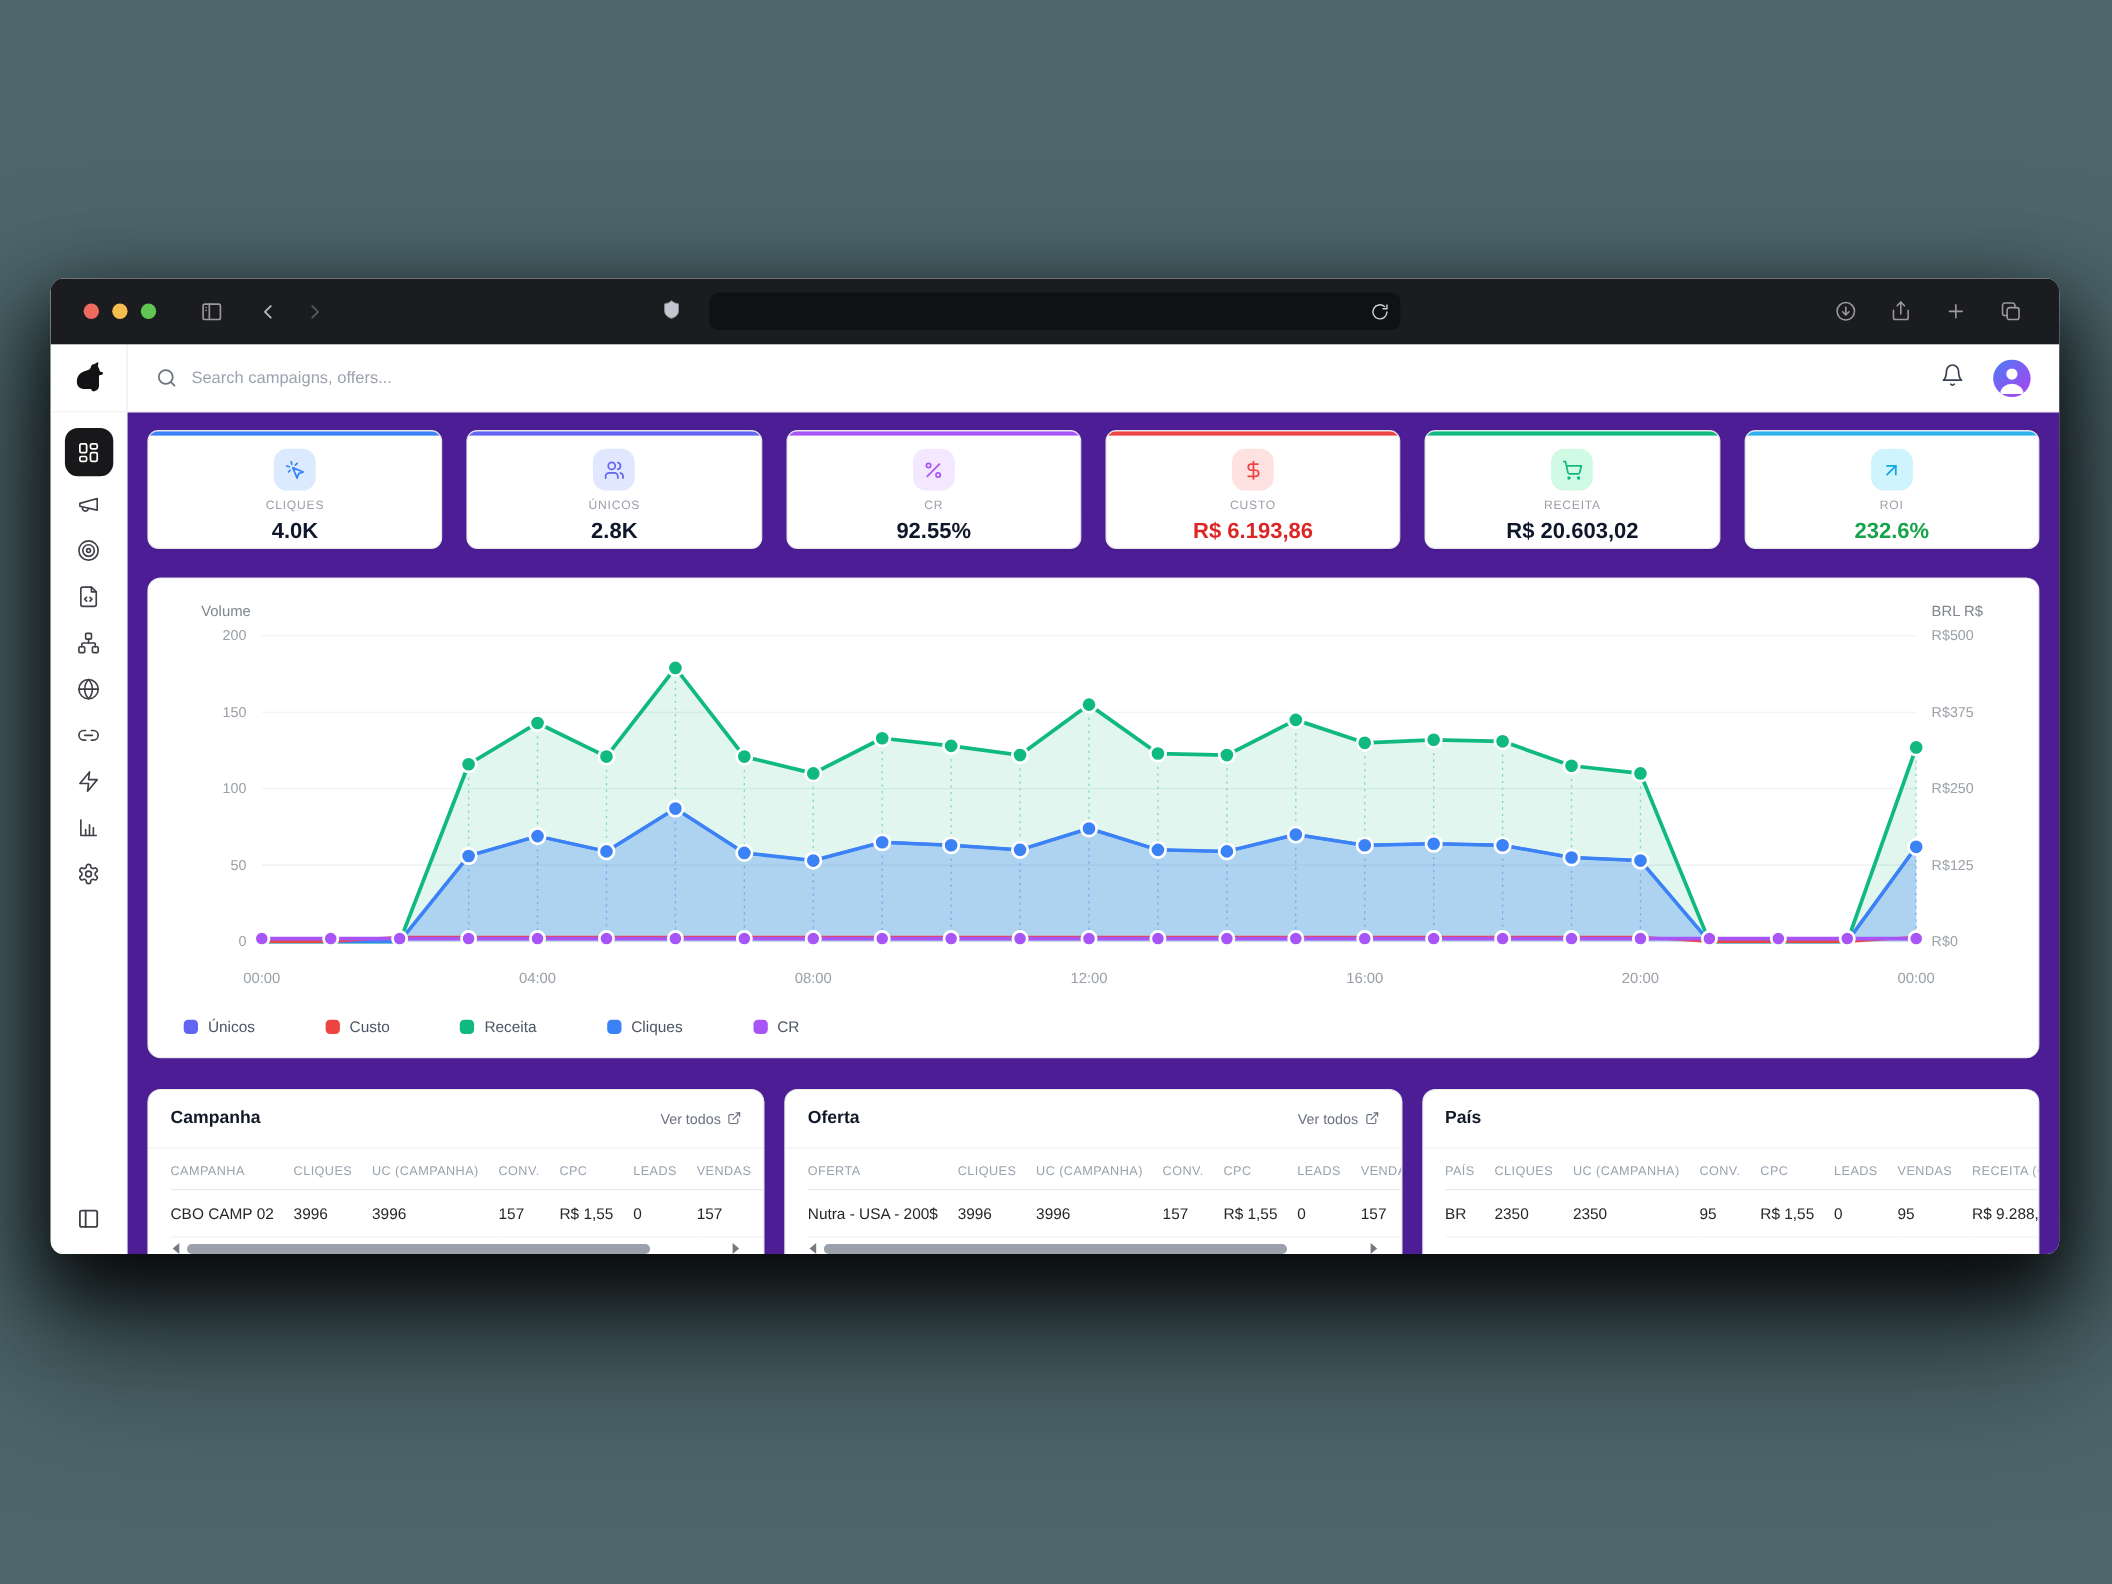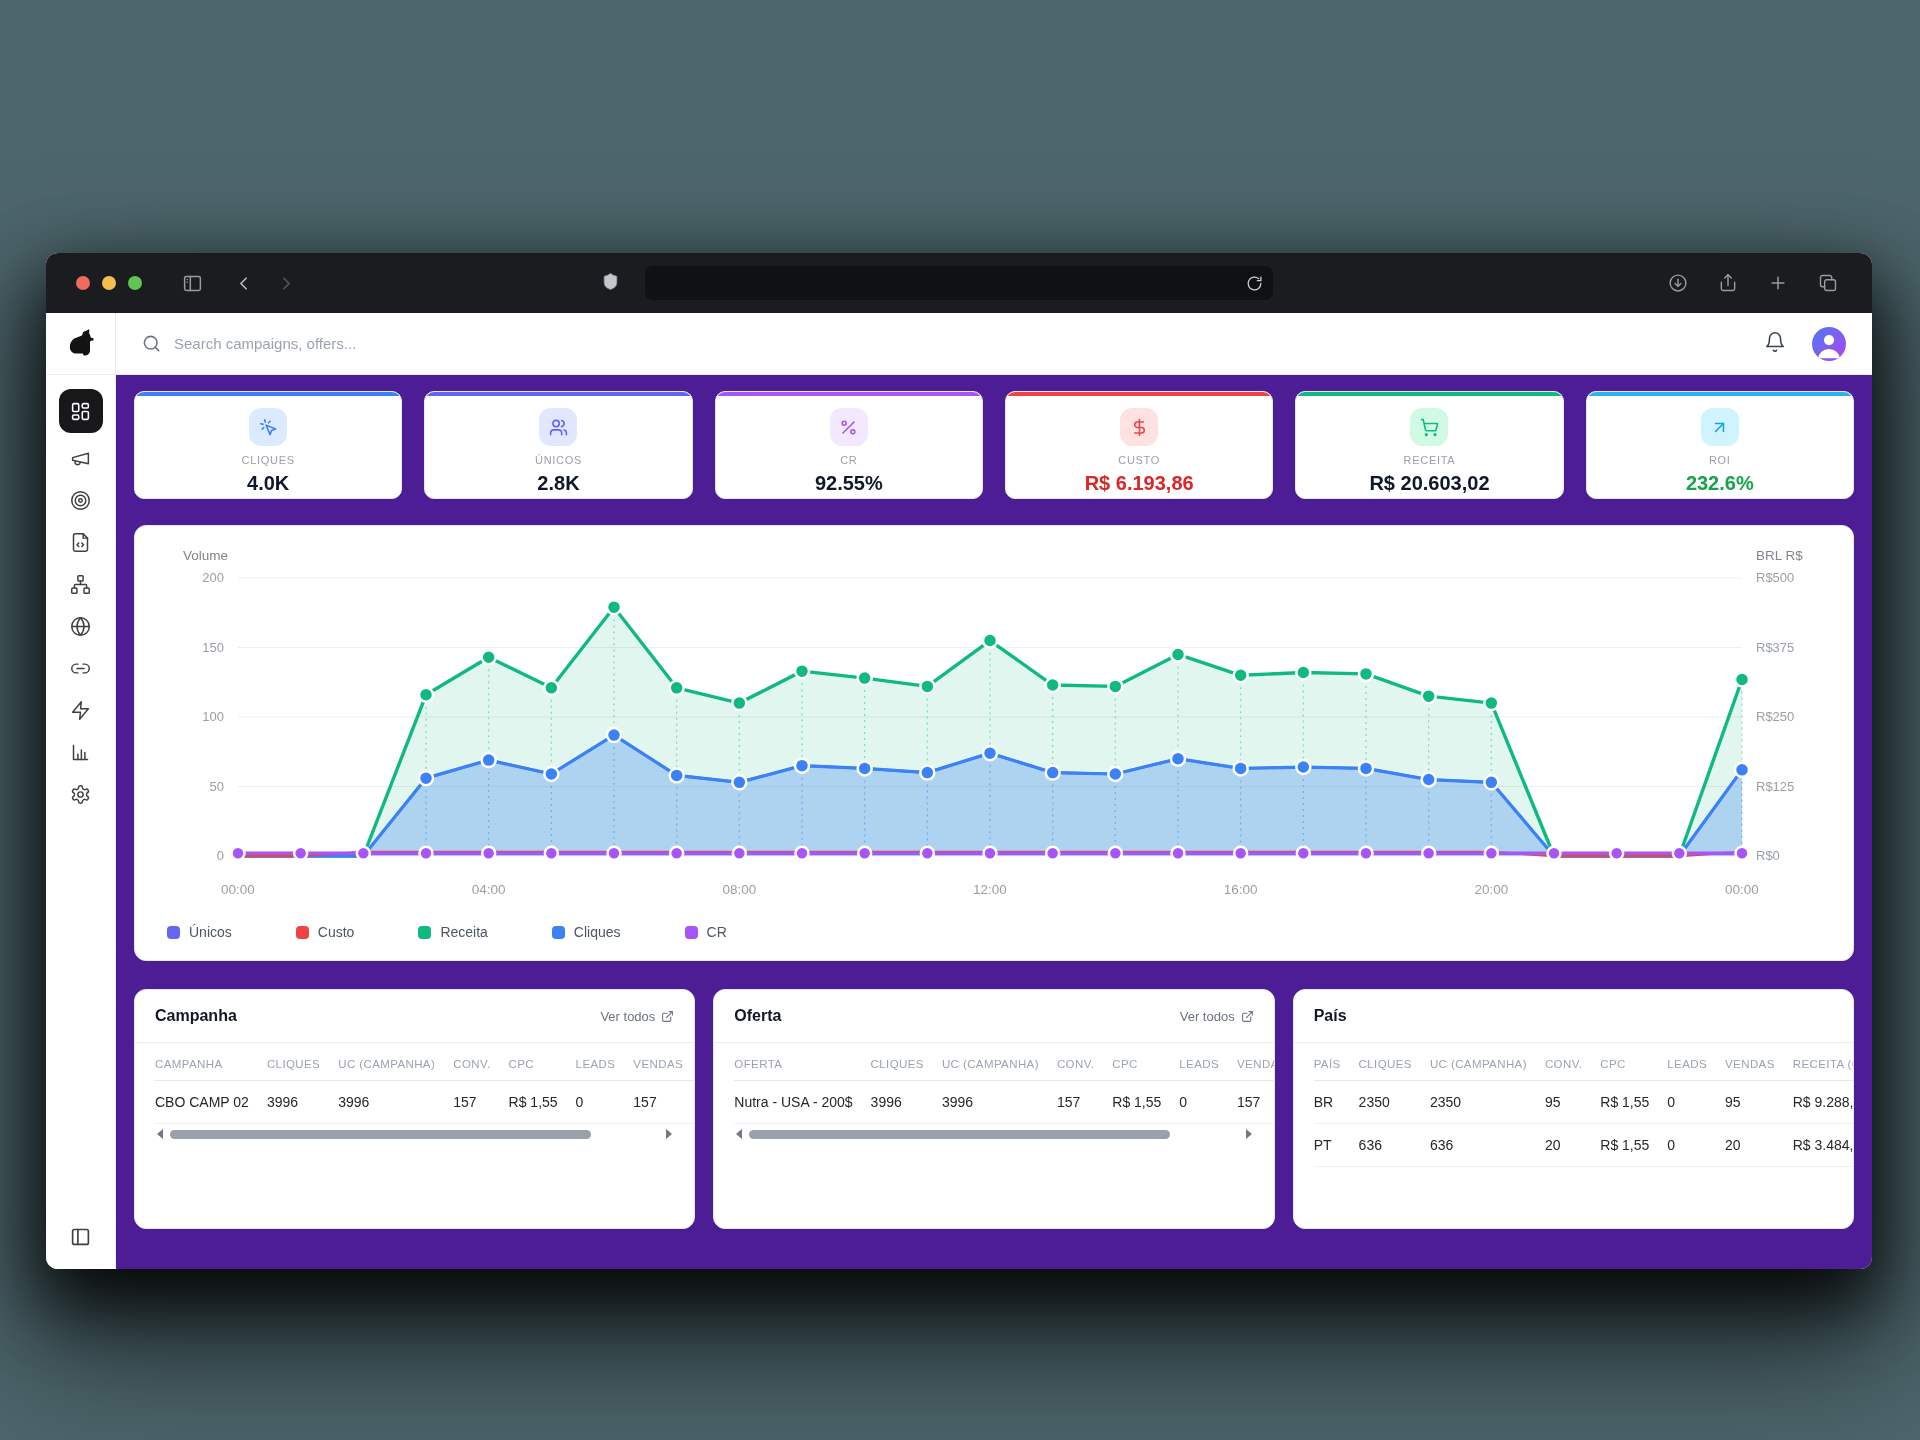--- a/index.html
+++ b/index.html
@@ -1,18 +1,18 @@
 <!DOCTYPE html>
 <html><head>
 <meta charset="utf-8">
 <style>
   html,body{margin:0;padding:0;width:1920px;height:1440px;overflow:hidden;
     background:#4d666c;font-family:"Liberation Sans",sans-serif;}
   *{box-sizing:border-box;}
-  .window{position:absolute;left:46px;top:253px;width:1826px;height:1016px;
+  .window{position:absolute;left:46px;top:253px;width:1826px;height:887px;
     border-radius:12px;background:#ffffff;overflow:hidden;display:flex;flex-direction:column;
     box-shadow:0 30px 70px 5px rgba(0,0,0,.85),0 70px 130px 20px rgba(0,0,0,.5);}
   
   .titlebar{height:60px;background:#1b1c20;flex:0 0 auto;position:relative;
     display:flex;align-items:center;padding:0 30px;}
   .tl{width:14px;height:14px;border-radius:50%;margin-right:12px;}
   .tb-ic{color:#9a9aa0;display:flex;align-items:center;}
   .tb-ic svg{width:21px;height:21px;}
   .urlbar{position:absolute;left:50%;top:13px;transform:translateX(-50%);
     width:628px;height:34px;background:#101114;border-radius:8px;
@@ -52,21 +52,21 @@
     padding:18px 22px 6px;margin-bottom:28px;}
   .legend{display:flex;align-items:center;gap:64px;padding:14px 10px 14px;}
   .legend-item{display:flex;align-items:center;gap:9px;font-size:14px;color:#4b5563;cursor:pointer;}
   .legend-swatch{width:13px;height:13px;border-radius:4px;}
   
   .tables-row{display:flex;gap:18px;}
   .table-card{flex:1;background:#fff;border:1px solid #e7e8ea;border-radius:12px;box-shadow:0 1px 2px rgba(0,0,0,.04);
     min-width:0;overflow:hidden;height:240px;}
   .tc-head{display:flex;align-items:center;justify-content:space-between;padding:17px 20px;border-bottom:1px solid #ededf0;}
   .tc-title{font-size:16px;font-weight:bold;color:#111827;}
-  .tc-link{display:flex;align-items:center;gap:6px;font-size:13px;color:#6b7280;cursor:pointer;}
+  .tc-link{display:flex;gap:6px;font-size:13px;color:#6b7280;cursor:pointer;}
   .tc-link svg{width:13px;height:13px;}
   .tc-body{padding:2px 20px 0;overflow:hidden;}
   table{border-collapse:collapse;white-space:nowrap;width:100%;}
   th{font-size:11.5px;color:#9aa3ad;font-weight:normal;letter-spacing:.4px;text-align:left;
     padding:13px 18px 10px 0;border-bottom:1px solid #e7e8ea;}
   td{font-size:14px;color:#26272b;padding:13px 18px 13px 0;border-bottom:1px solid #f1f1f3;}
   .hscroll{display:flex;align-items:center;gap:7px;margin:5px 2px 0;}
   .arrow-l{width:0;height:0;border-top:5px solid transparent;border-bottom:5px solid transparent;border-right:6px solid #75797f;}
   .arrow-r{width:0;height:0;border-top:5px solid transparent;border-bottom:5px solid transparent;border-left:6px solid #75797f;}
   .hs-track{flex:1;height:9px;position:relative;}

